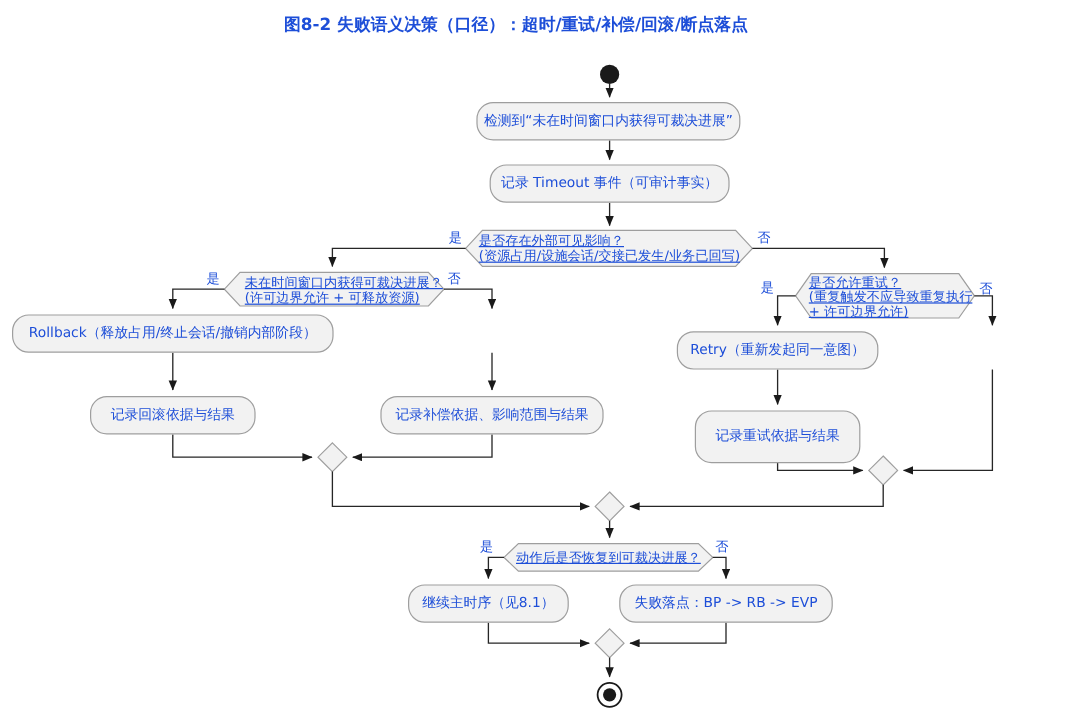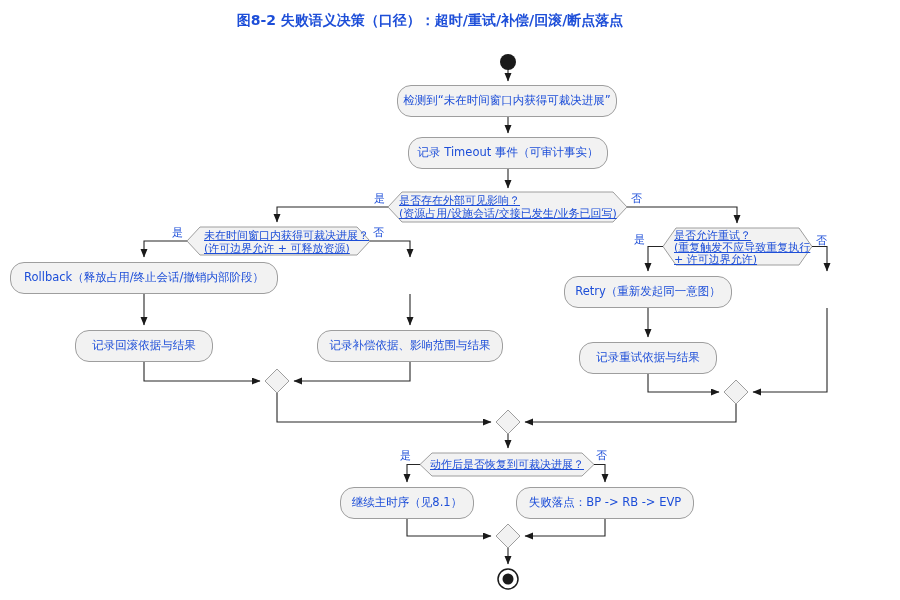--- a/index.html
+++ b/index.html
@@ -71,21 +71,21 @@
       <path d="M508,548 L508,564" marker-end="url(#arrow)"></path>
     </g>
   </svg>
 
   <div class="node" style="left:397px;top:85px;width:220px;height:32px;">检测到“未在时间窗口内获得可裁决进展”</div>
   <div class="node" style="left:408px;top:137px;width:200px;height:32px;">记录 Timeout 事件（可审计事实）</div>
   <div class="node" style="left:10px;top:262px;width:268px;height:32px;">Rollback（释放占用/终止会话/撤销内部阶段）</div>
   <div class="node" style="left:75px;top:330px;width:138px;height:32px;">记录回滚依据与结果</div>
   <div class="node" style="left:317px;top:330px;width:186px;height:32px;">记录补偿依据、影响范围与结果</div>
   <div class="node" style="left:564px;top:276px;width:168px;height:32px;">Retry（重新发起同一意图）</div>
-  <div class="node" style="left:579px;top:342px;width:138px;height:32px;">记录重试依据与结果</div>
+  <div class="node" style="left:579px;top:342px;width:138px;height:44px;">记录重试依据与结果</div>
   <div class="node" style="left:340px;top:487px;width:134px;height:32px;">继续主时序（见8.1）</div>
   <div class="node" style="left:516px;top:487px;width:178px;height:32px;">失败落点：BP -&gt; RB -&gt; EVP</div>
 
   <div class="hex-text" style="left:399px;top:194px;">
     <div>是否存在外部可见影响？</div>
     <div>(资源占用/设施会话/交接已发生/业务已回写)</div>
   </div>
   <div class="hex-text" style="left:204px;top:229px;">
     <div>未在时间窗口内获得可裁决进展？</div>
     <div>(许可边界允许 + 可释放资源)</div>

